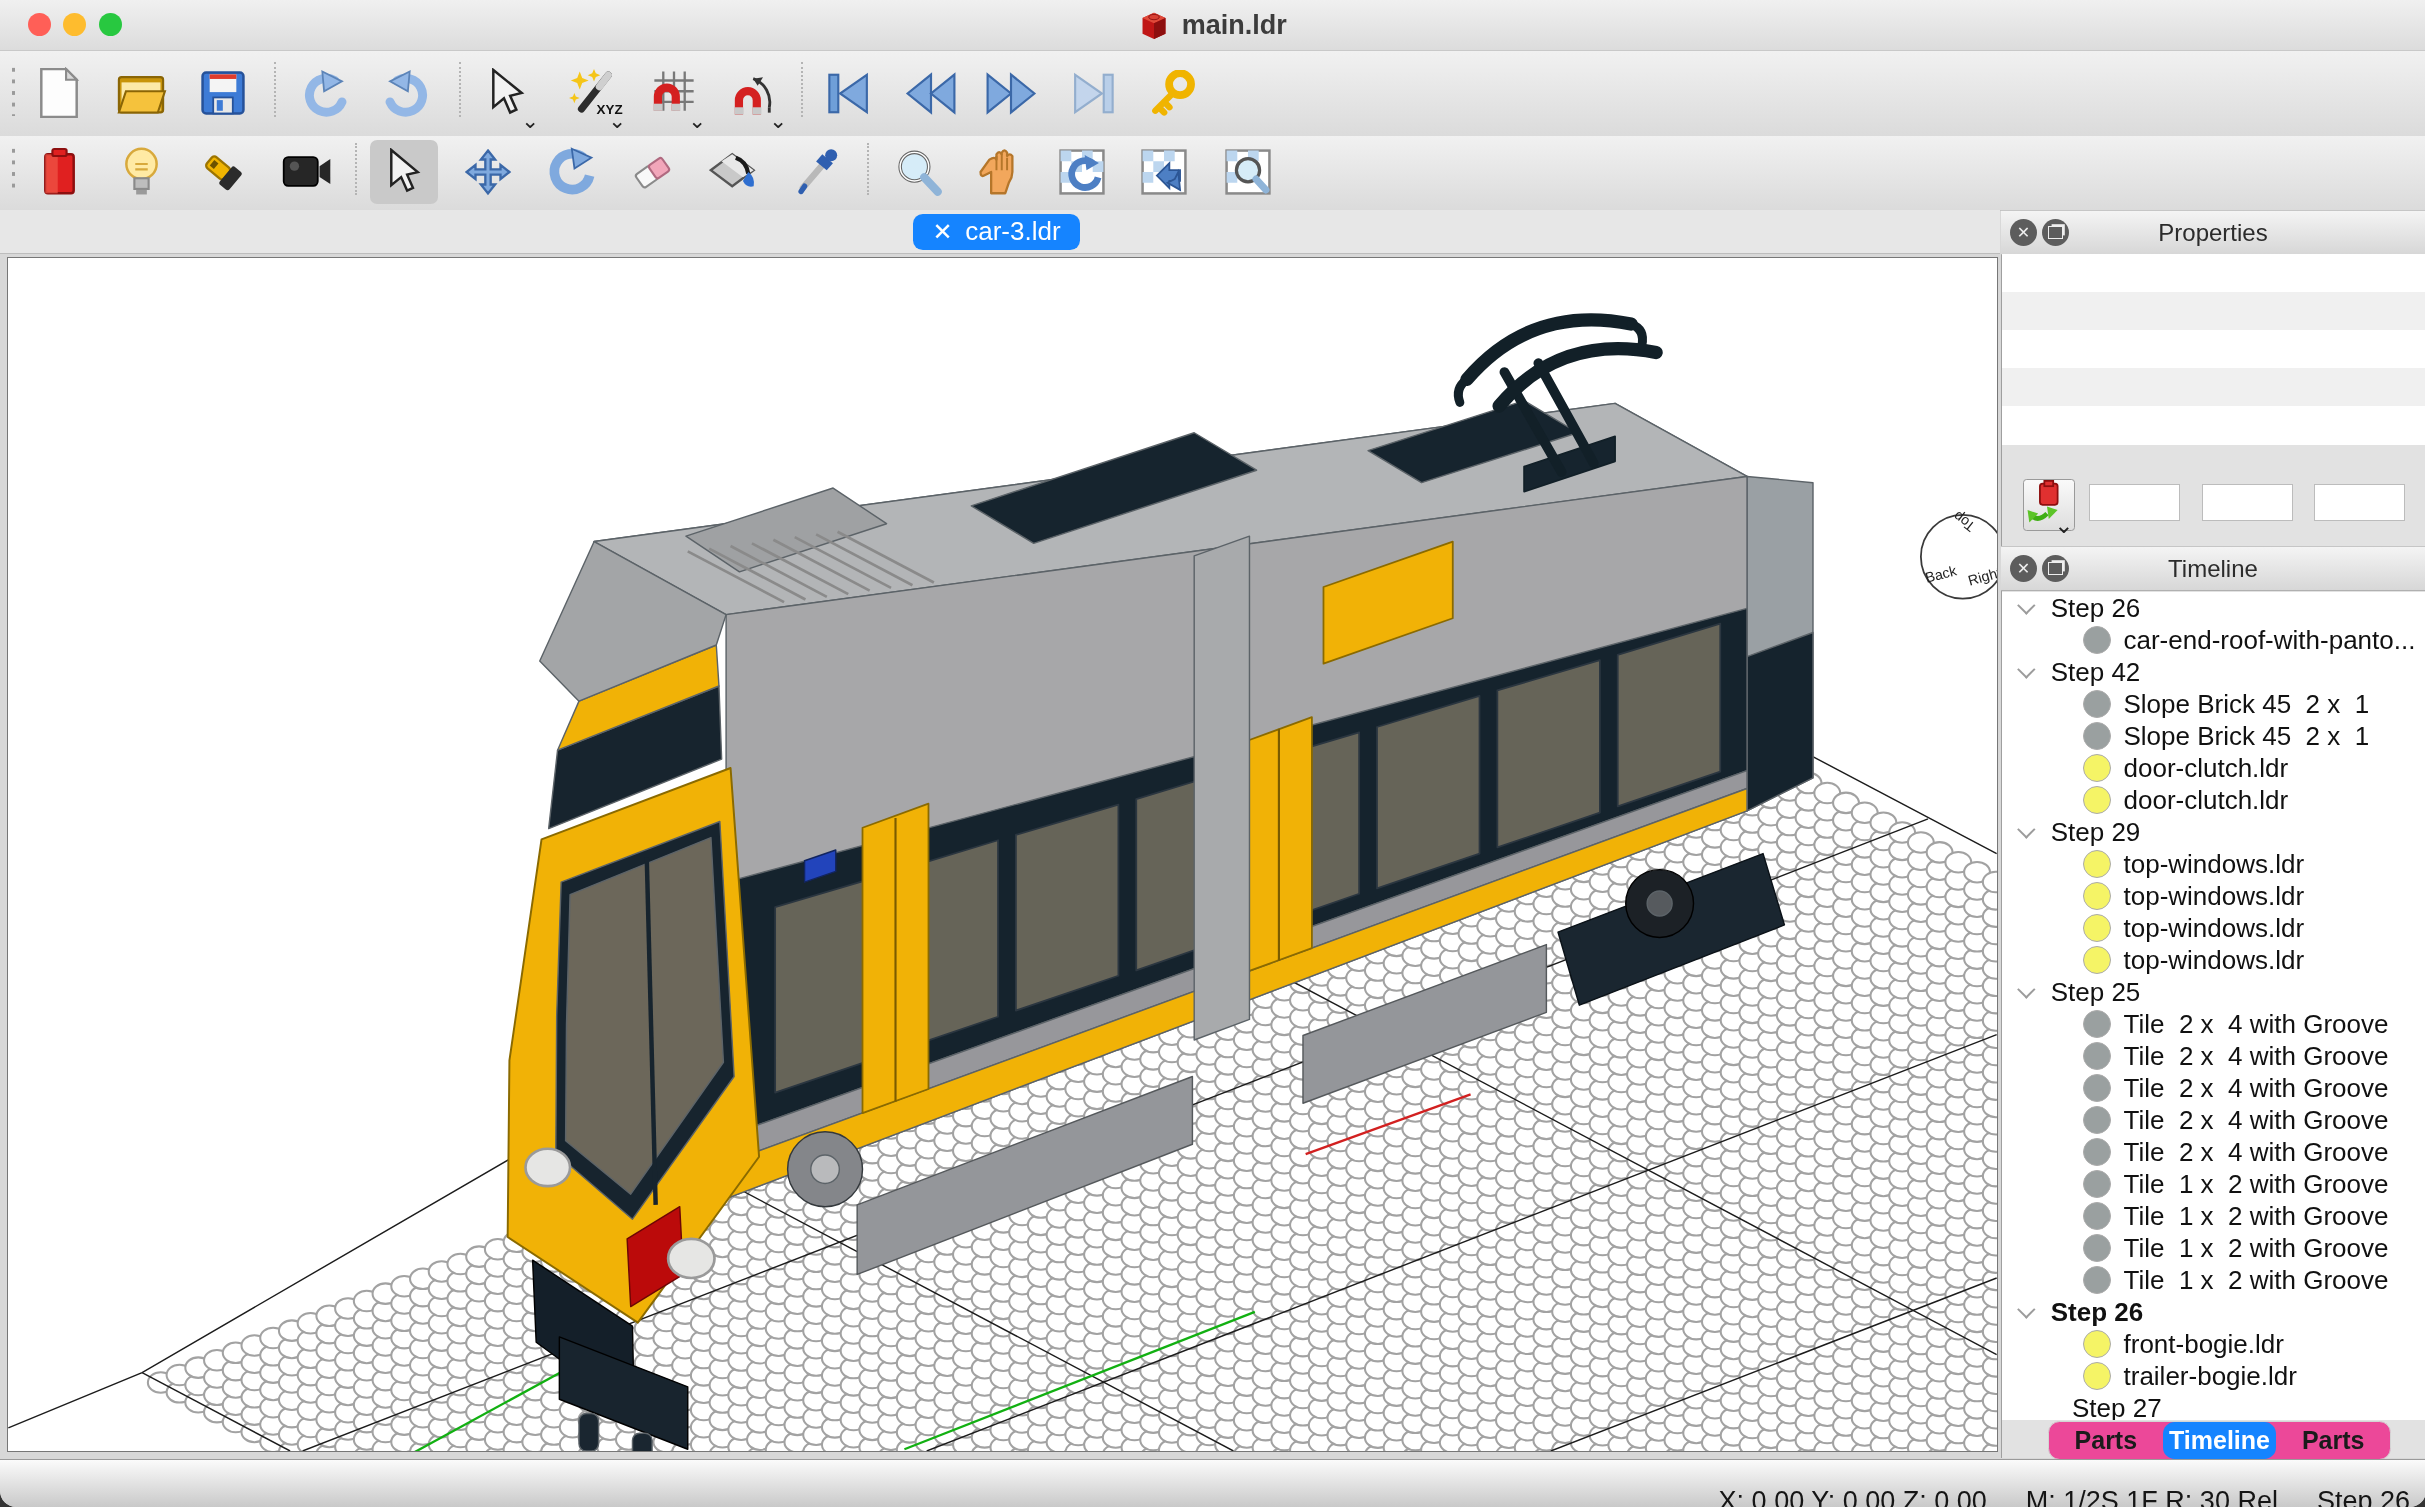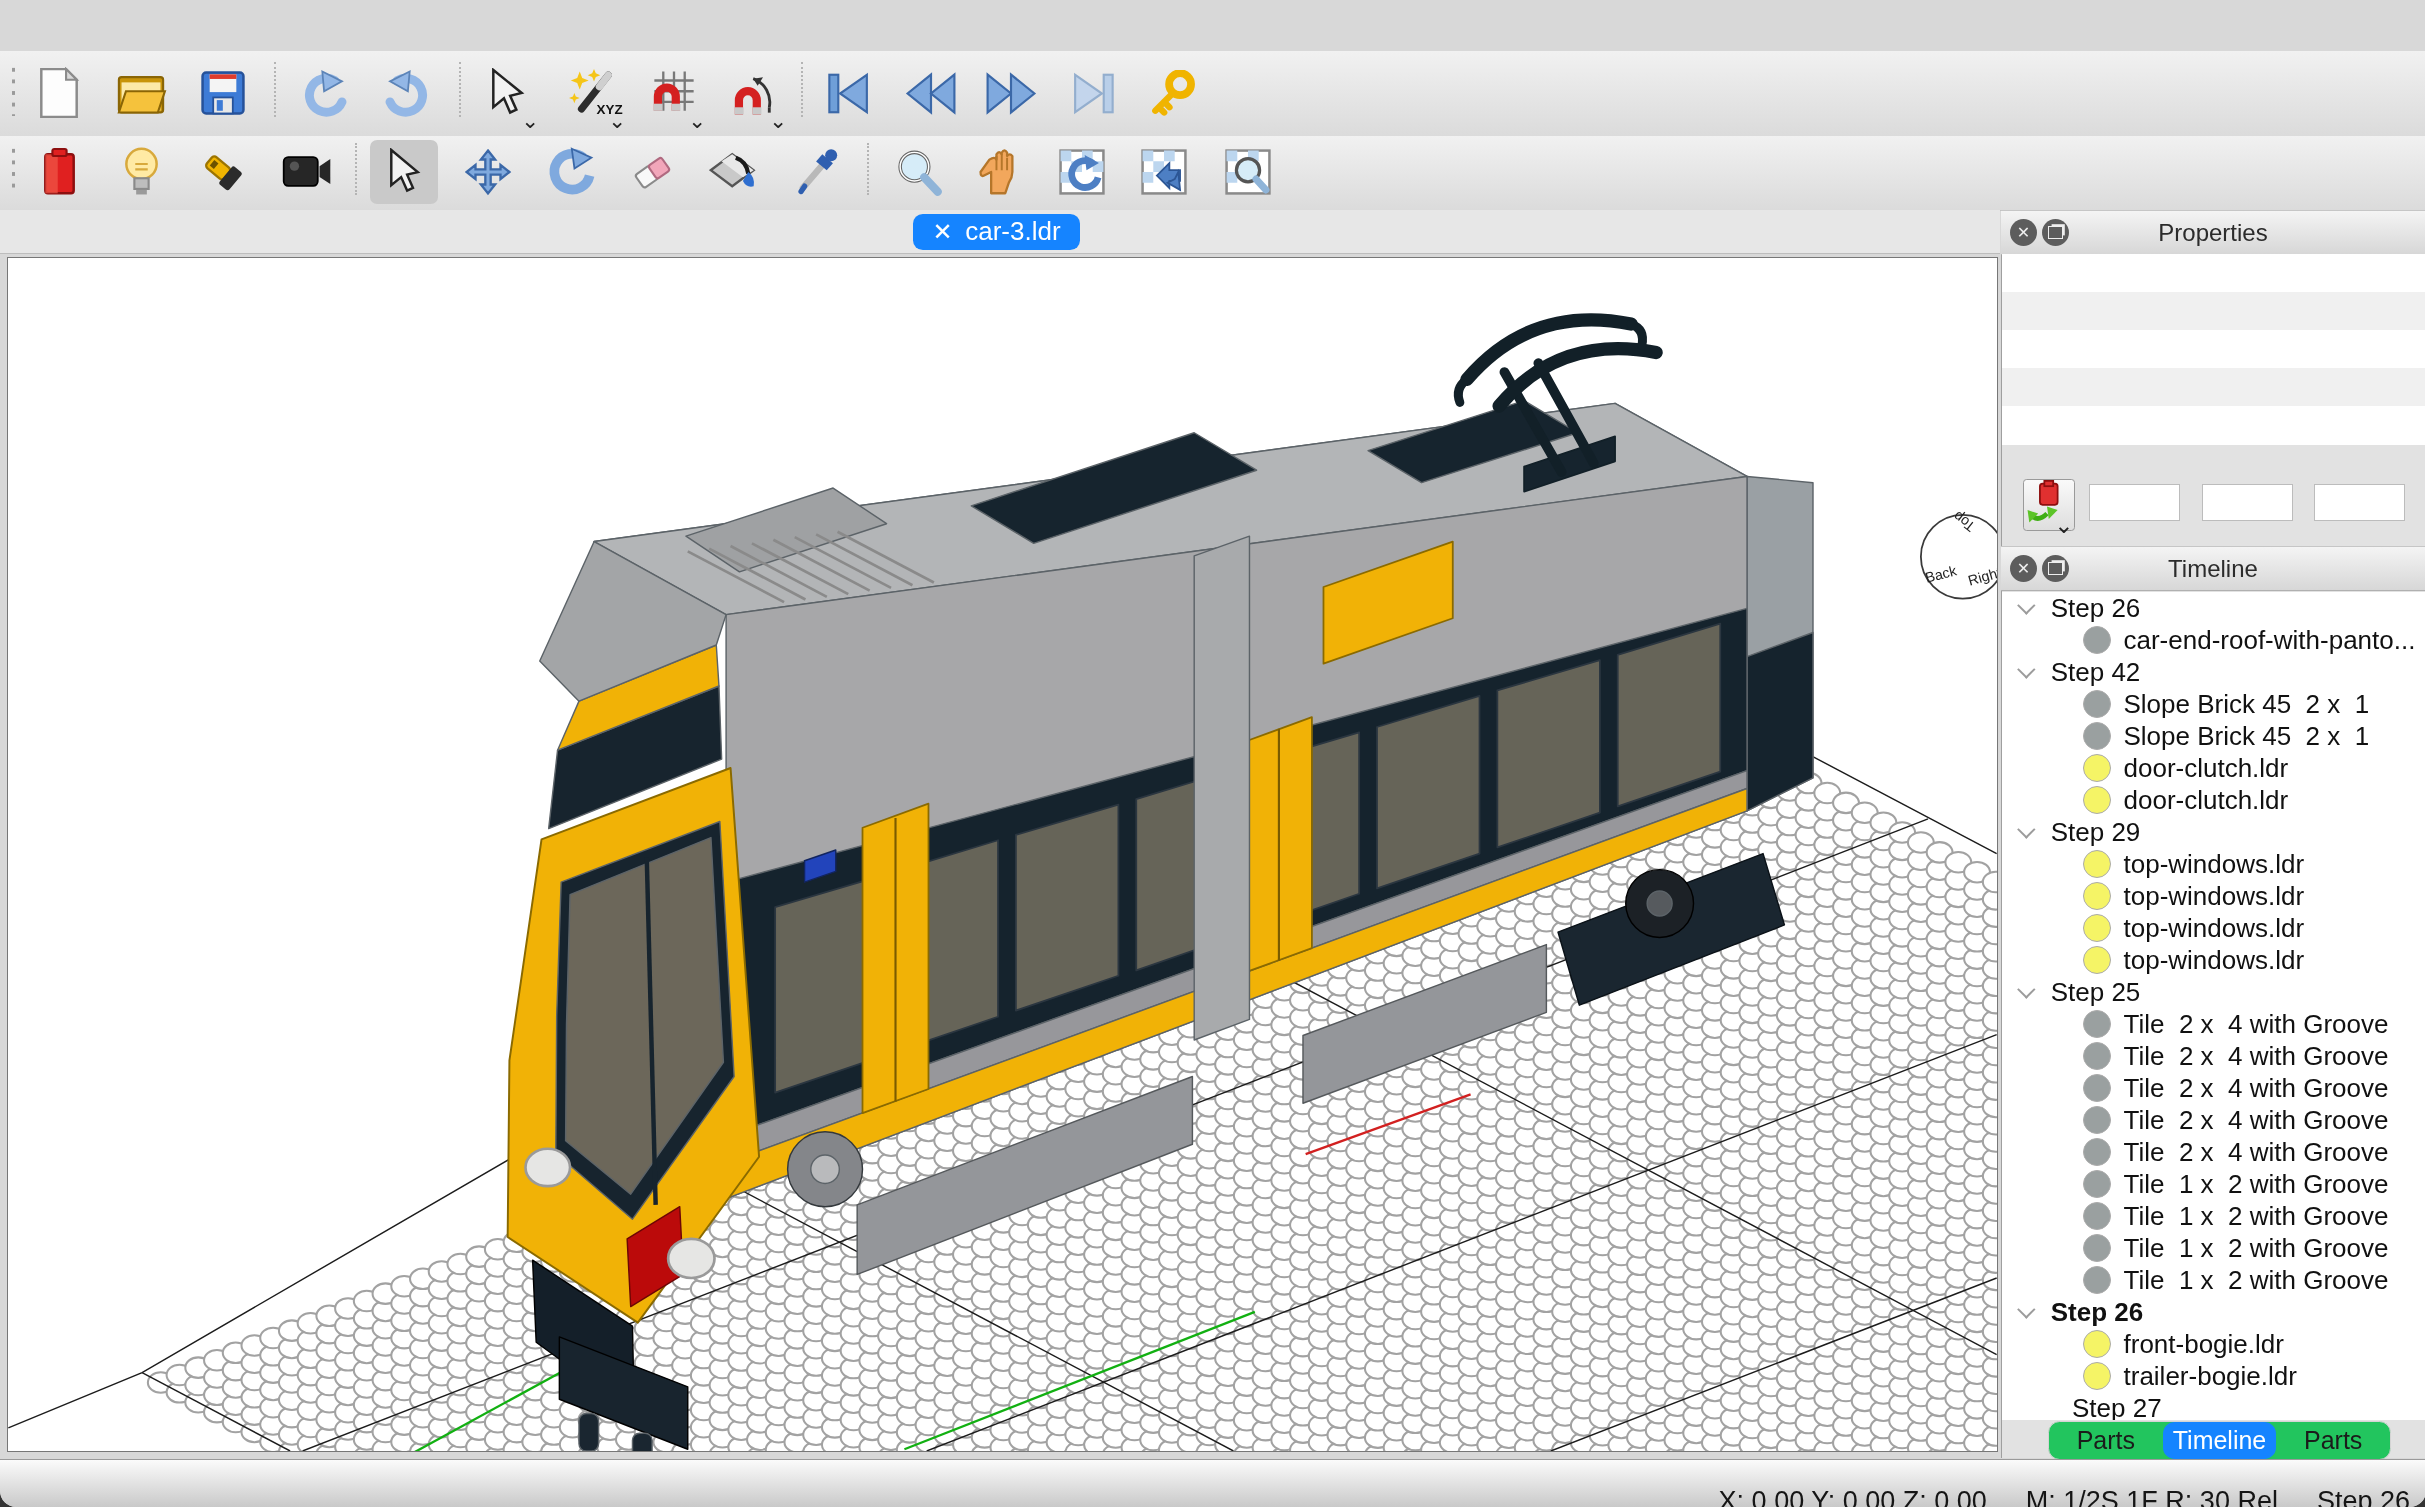--- a/index.html
+++ b/index.html
@@ -57,36 +57,50 @@
   #timeline-list{position:absolute;left:2002px;top:592px;width:423px;height:828px;background:#fff;overflow:hidden;}
   .tl-step,.tl-part{position:relative;height:32px;display:flex;align-items:center;font-size:26px;color:#111;}
   .chev{display:inline-block;width:10.7px;height:10.7px;border-right:2.7px solid #9c9c9c;border-bottom:2.7px solid #9c9c9c;
     transform:rotate(45deg);margin-left:18px;margin-top:-5.4px;}
   .tl-step-label{margin-left:18px;white-space:pre;}
   .tl-step.nochev .tl-step-label{margin-left:70px;}
   .tl-step.bold .tl-step-label{font-weight:bold;}
   .dot{display:inline-block;width:28px;height:28px;border-radius:50%;border:1.8px solid #ababab;margin-left:81px;box-sizing:border-box;}
   .tl-text{margin-left:12.5px;white-space:pre;}
   
-  #panel-tabs{position:absolute;left:2048px;top:1421px;width:341px;height:37px;background:#22c55e;border-radius:11.6px;
-    display:flex;overflow:hidden;border:0.9px solid #d4d4d4;}
+  #panel-tabs{position:absolute;left:2048px;top:1421px;width:341px;height:37px;background:#ec4899;border-radius:11.6px;
+    display:flex;overflow:hidden;border:0.9px solid #d4d4d4;font-weight:bold;}
   .ptab{flex:1;display:flex;align-items:center;justify-content:center;font-size:25px;color:#1b1b1b;}
   .ptab.active{background:#1584ff;color:#fff;border-radius:11.6px;}
   
   #statusbar{position:absolute;left:0;top:1459px;width:2426px;height:48px;
     background:linear-gradient(#fbfbfb,#c9c9c9);border-top:0.9px solid #9a9a9a;
     display:flex;align-items:center;justify-content:flex-end;padding-right:16px;box-sizing:border-box;
     font-size:27px;color:#151515;border-radius:0 0 16px 16px;}
   #statusbar span{margin-left:39px;white-space:pre;margin-top:36px;}
 </style>
 </head>
 <body>
 
 <div id="window">
 
+  <div id="titlebar">
+    <div class="tl" style="left:28px;background:#ff5f57;"></div>
+    <div class="tl" style="left:63px;background:#febc2e;"></div>
+    <div class="tl" style="left:99px;background:#28c840;"></div>
+    <div id="title-center">
+      <svg width="30" height="32" viewBox="0 0 34 36">
+        <polygon points="4,10 17,4 30,10 30,28 17,34 4,28" fill="#c01616"></polygon>
+        <polygon points="4,10 17,16 30,10 17,4" fill="#e04a3a"></polygon>
+        <polygon points="17,16 30,10 30,28 17,34" fill="#8d0f0f"></polygon>
+        <ellipse cx="17" cy="9" rx="6" ry="3" fill="#d84034" stroke="#8d0f0f" stroke-width="1"></ellipse>
+      </svg>
+      <span id="window-title">main.ldr</span>
+    </div>
+  </div>
 
   <div id="toolbar-file" class="toolbar">
     <div class="handle" style="left:10.7px;"></div>
     <div class="tb" style="left:25px;">
       <svg width="46" height="52" viewBox="0 0 26 29">
         <path d="M3 1 h14 l6 6 v21 h-20 z" fill="#fdfdfd" stroke="#8b8b8b" stroke-width="1.4"></path>
         <path d="M17 1 l6 6 h-6 z" fill="#d9d9d9" stroke="#8b8b8b" stroke-width="1.2"></path>
       </svg>
     </div>
     <div class="tb" style="left:107px;">

